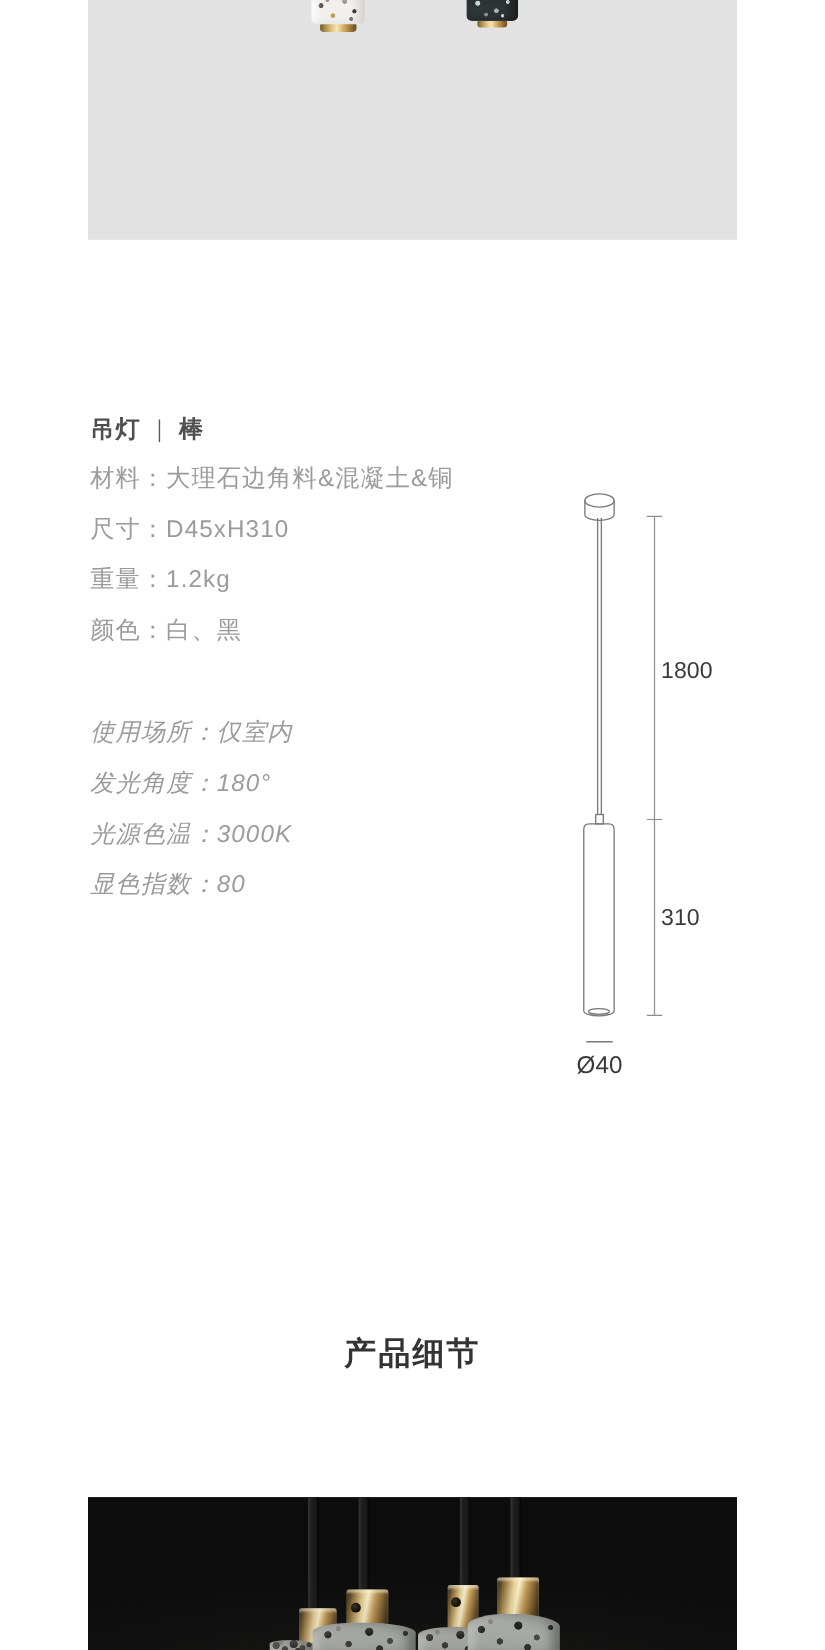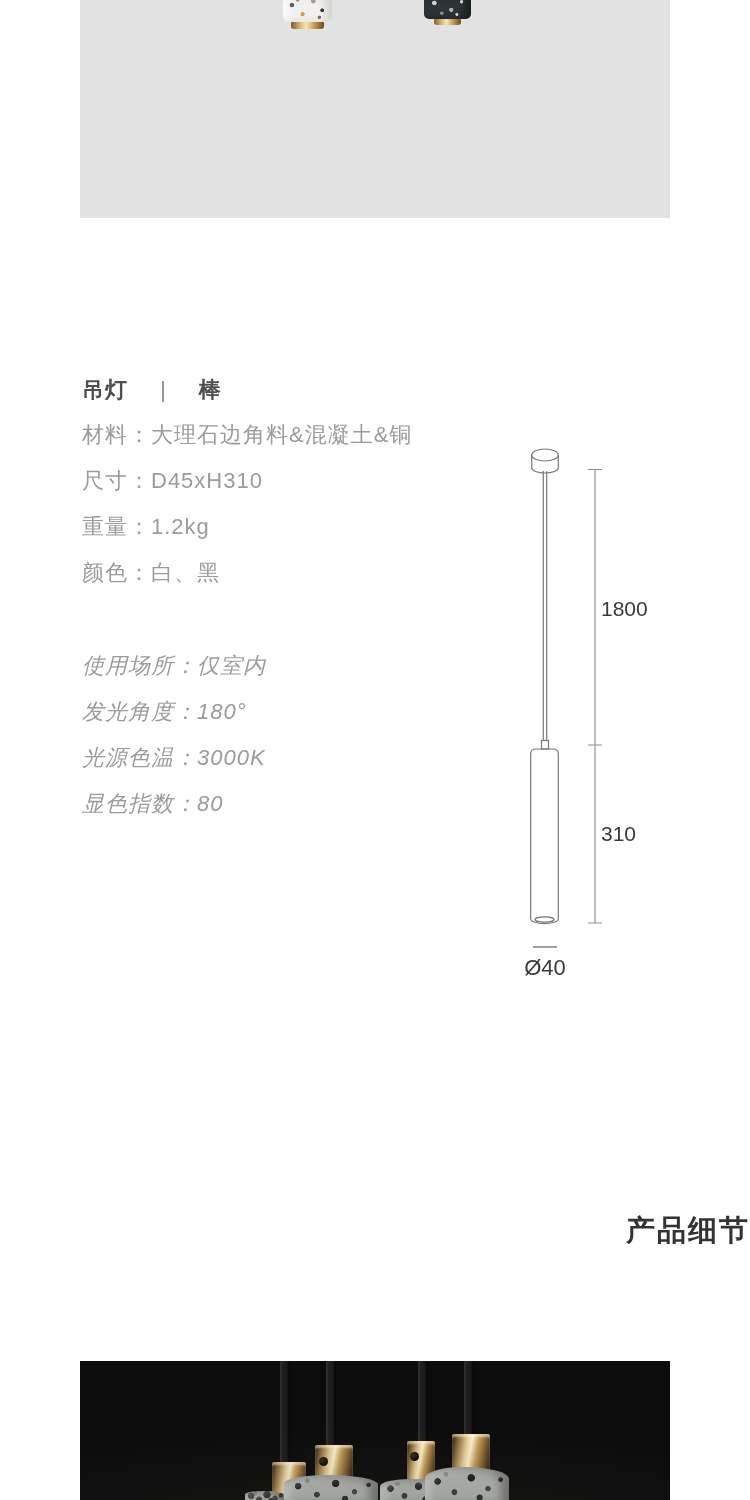--- a/index.html
+++ b/index.html
@@ -33,36 +33,36 @@
       box-shadow:inset -6px 0 8px rgba(0,0,0,.45);
   }
   .stub-ring { position:relative; margin:0 auto; border-radius:1px 1px 3px 3px;
       background:linear-gradient(90deg,#7a5c28,#d9b877 28%,#f6e6b4 46%,#c79c55 70%,#6b4c20);
   }
   .stub-ring.white-ring { width:33px; height:7px; }
   .stub-ring.black-ring { width:27px; height:6px; }
 
   
   .specs { position:absolute; left:82px; top:376px; }
-  .spec-title { display:flex; align-items:center; gap:32px; height:28px;
+  .spec-title { display:flex; align-items:center; gap:14px; height:28px;
       font-size:22px; font-weight:700; color:#4f4f4f; letter-spacing:1px; }
   .spec-title .divider { font-weight:400; color:#5a5a5a; transform:scaleX(.7); }
   .spec-group { position:absolute; left:0; }
   .spec-group.g1 { top:36px; }
   .spec-group.g2 { top:267px;font-style:italic; }
   .spec-row { height:46px; display:flex; align-items:center;
       font-size:22px; color:#9b9b9b; letter-spacing:1px; white-space:nowrap;text-align:center; }
 
   
   .diagram { position:absolute; left:500px; top:440px; width:160px; height:545px; }
   .diagram text { font-family:"Liberation Sans","DejaVu Sans",sans-serif; fill:#3a3a3a; }
 
   
   .section-heading { position:absolute; left:0; top:1211px; width:750px;
-      text-align:right; font-size:29px; font-weight:700; color:#333333;
+      text-align:center; font-size:29px; font-weight:700; color:#333333;
       letter-spacing:2px; }
 
   
   .detail { position:absolute; left:80px; top:1361px; width:590px; height:139px;
       background:#0c0c0c; overflow:hidden; }
   .detail::after { content:""; position:absolute; inset:0;
       background:radial-gradient(140% 120% at 50% 120%, rgba(60,58,52,.25), transparent 60%); }
   .cord { position:absolute; width:10px; background:#1d1d1d;
       box-shadow:inset 2px 0 2px rgba(70,70,70,.5), inset -2px 0 2px rgba(0,0,0,.8);
       border-radius:2px; }

